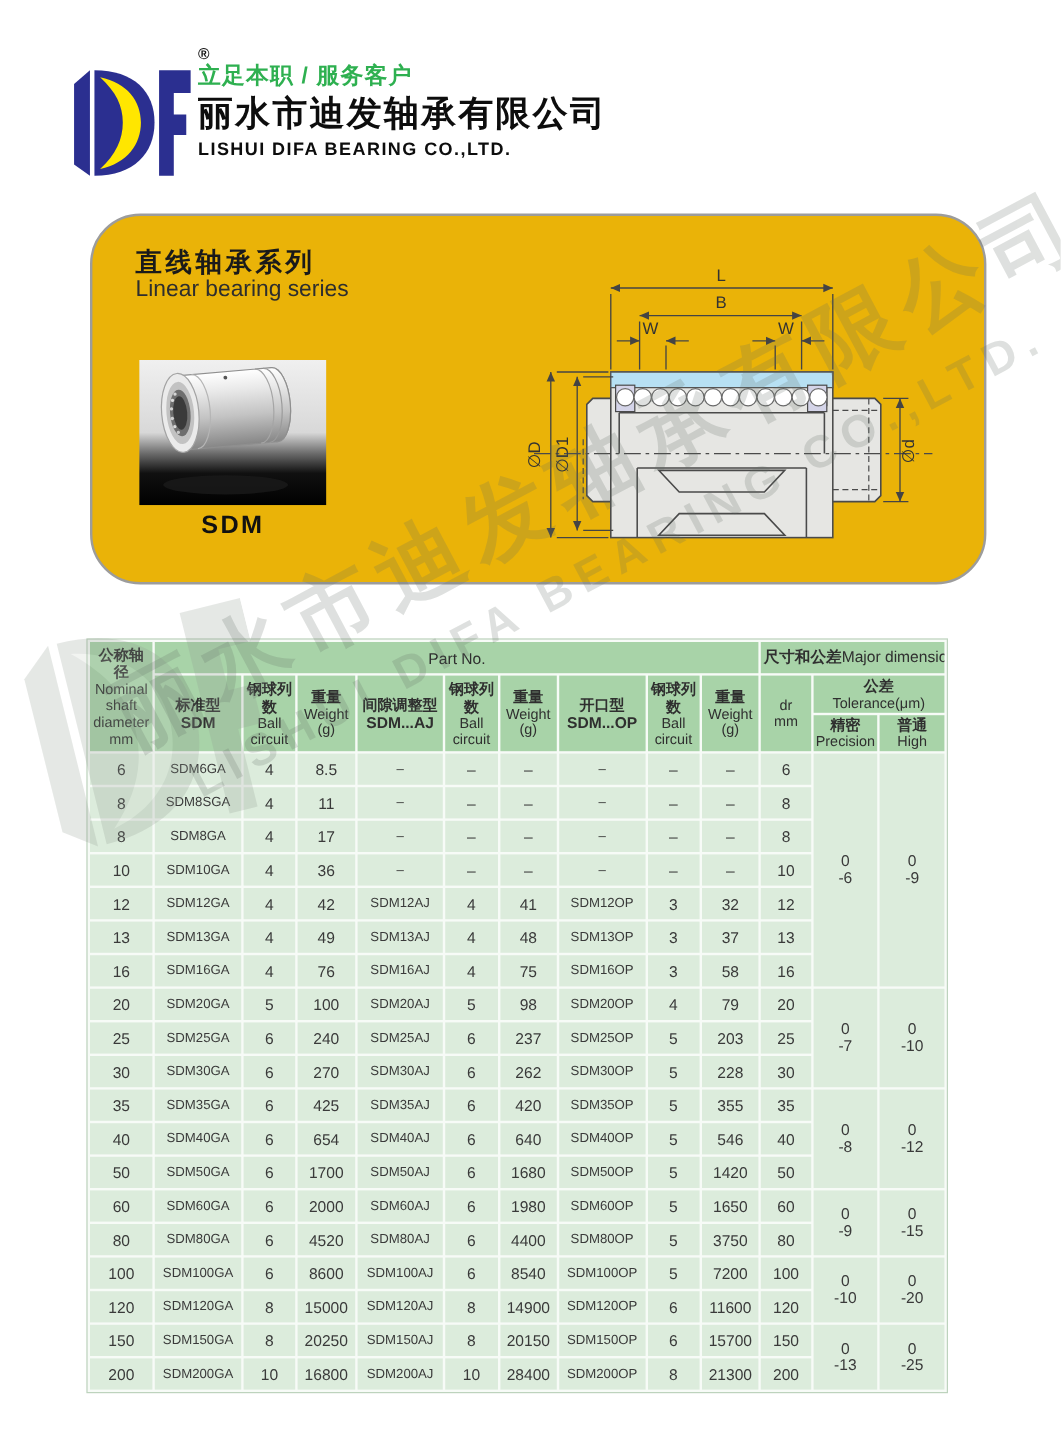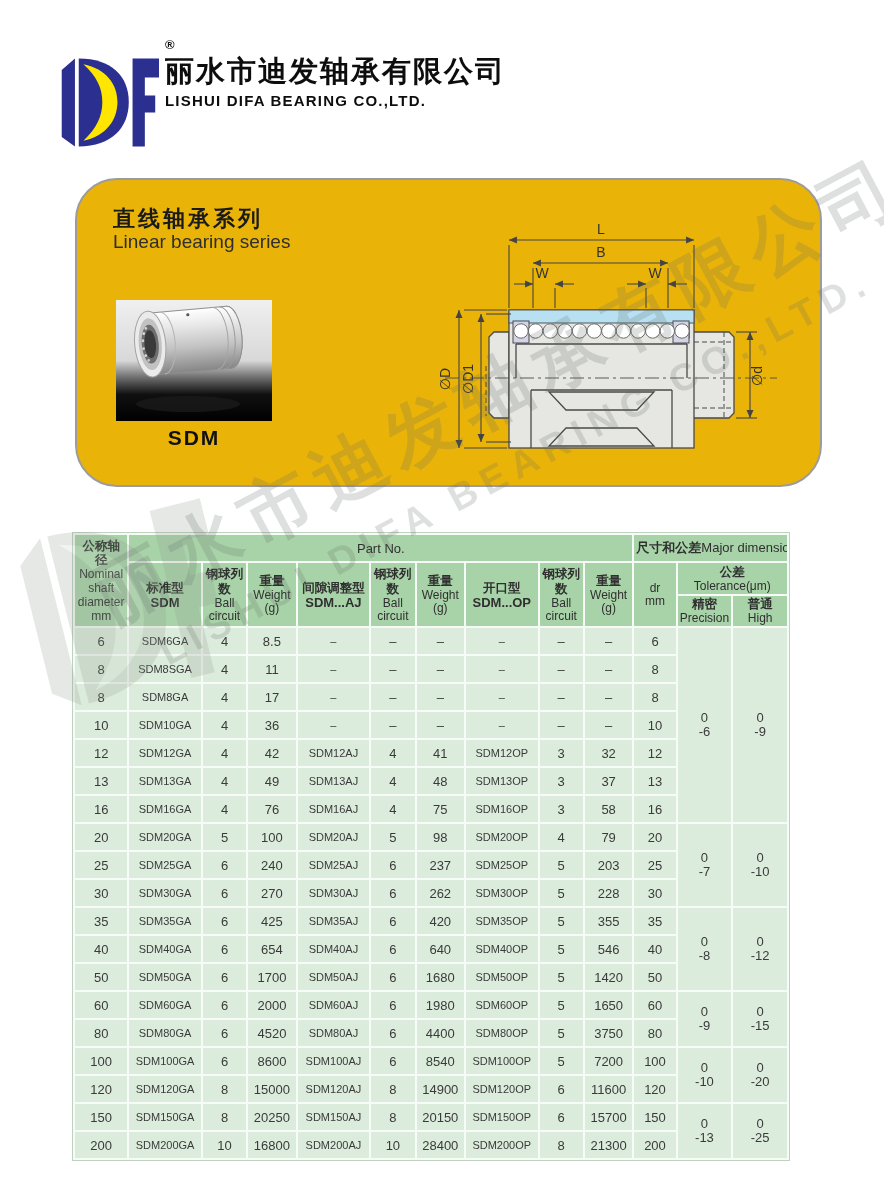--- a/index.html
+++ b/index.html
@@ -59,20 +59,21 @@
 
   <header class="brand">
     <svg class="brand-logo" width="102" height="94" viewBox="0 0 108 96">
       <path fill="#2b2f90" d="M19,1 L5,13 L5,84 L19,94 Z"></path>
       <path fill="#2b2f90" d="M23,1 C58,1 76,20 76,47 C76,74 58,94 23,94 Z"></path>
       <path fill="#ffe600" d="M28,7 C52,12 64,28 64,47 C64,66 52,83 28,88 C42,75 48,62 48,47 C48,32 42,20 28,7 Z"></path>
       <path fill="#2b2f90" d="M80,1 L108,1 L108,21 L93,21 L93,40 L104,40 L104,58 L93,58 L93,94 L80,94 Z"></path>
     </svg>
     <div class="brand-text">
       <div class="reg-mark">®</div>
+      <div class="slogan">立足本职 / 服务客户</div>
       <div class="company-cn">丽水市迪发轴承有限公司</div>
       <div class="company-en">LISHUI DIFA BEARING CO.,LTD.</div>
     </div>
   </header>
 
   <section class="panel">
     <h2 class="panel-title-cn" style="margin:0">直线轴承系列</h2>
     <div class="panel-title-en">Linear bearing series</div>
 
     <figure class="photo">

